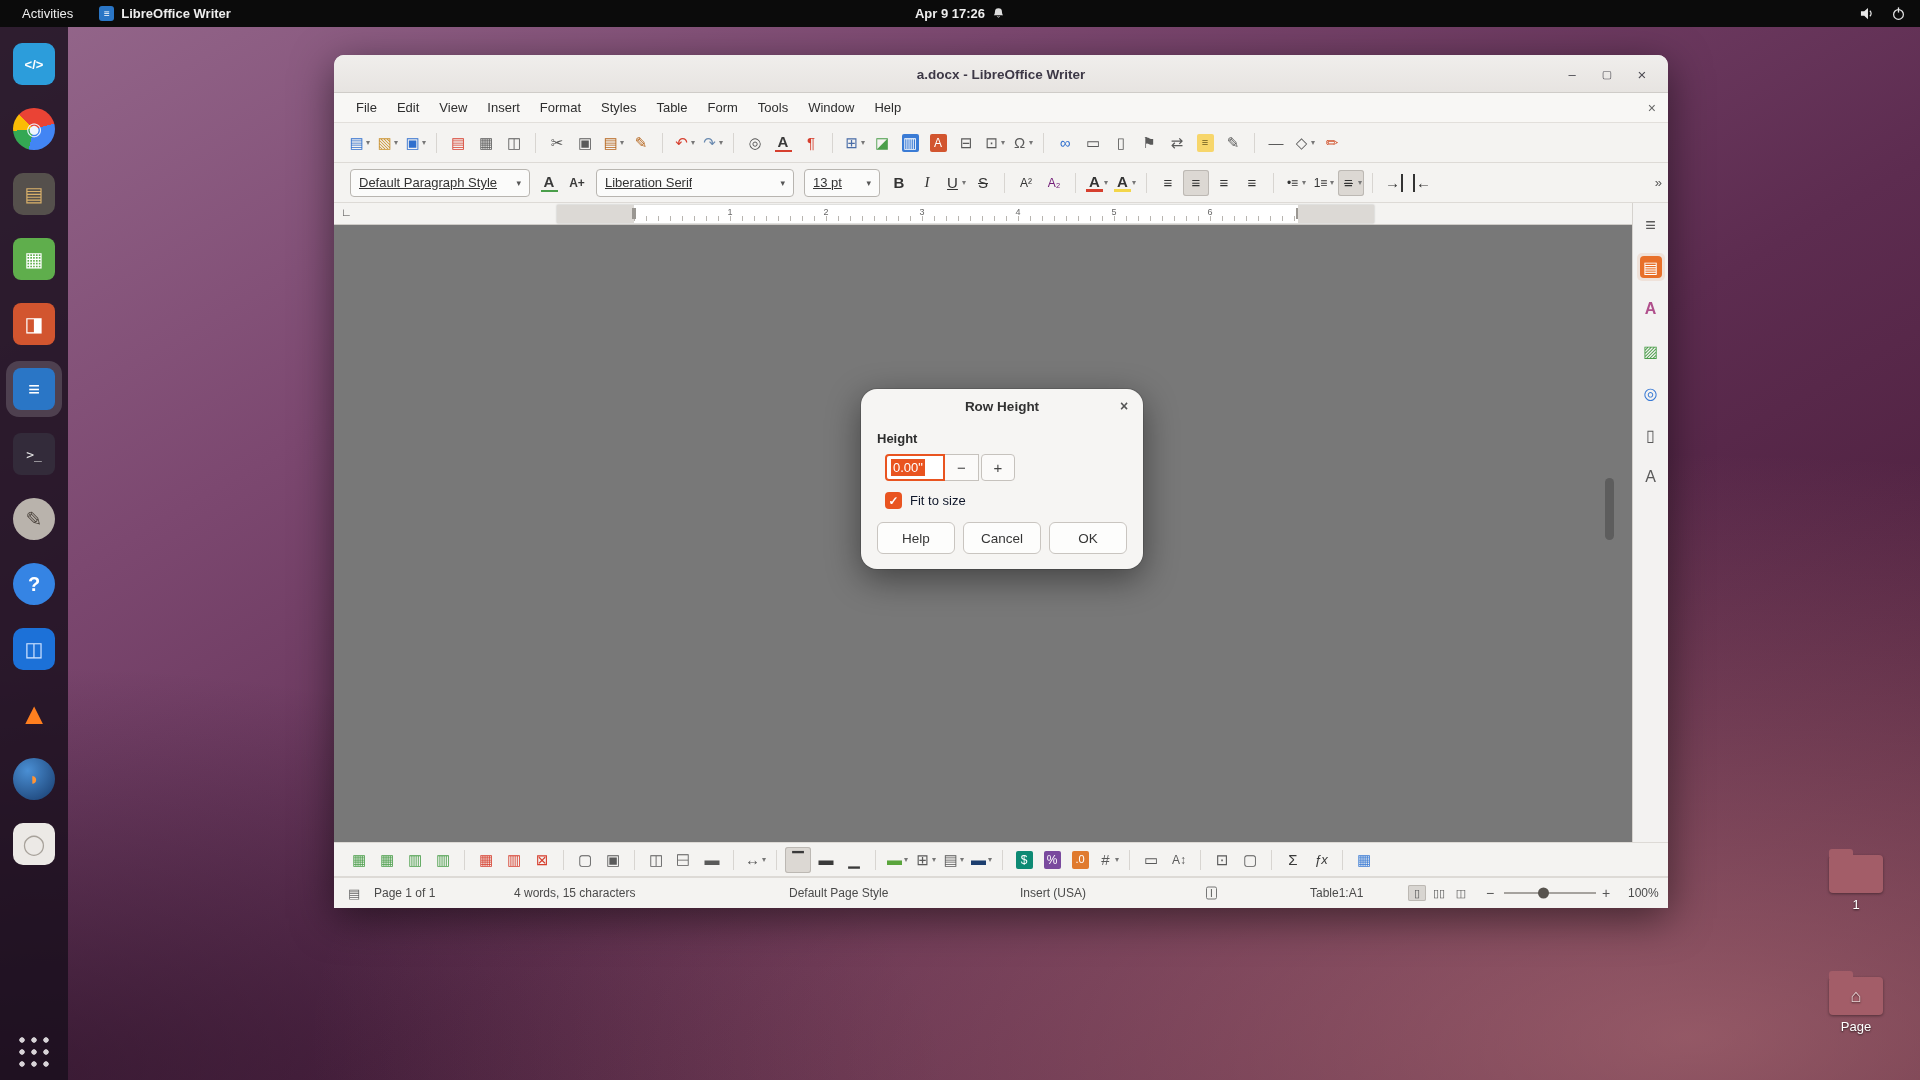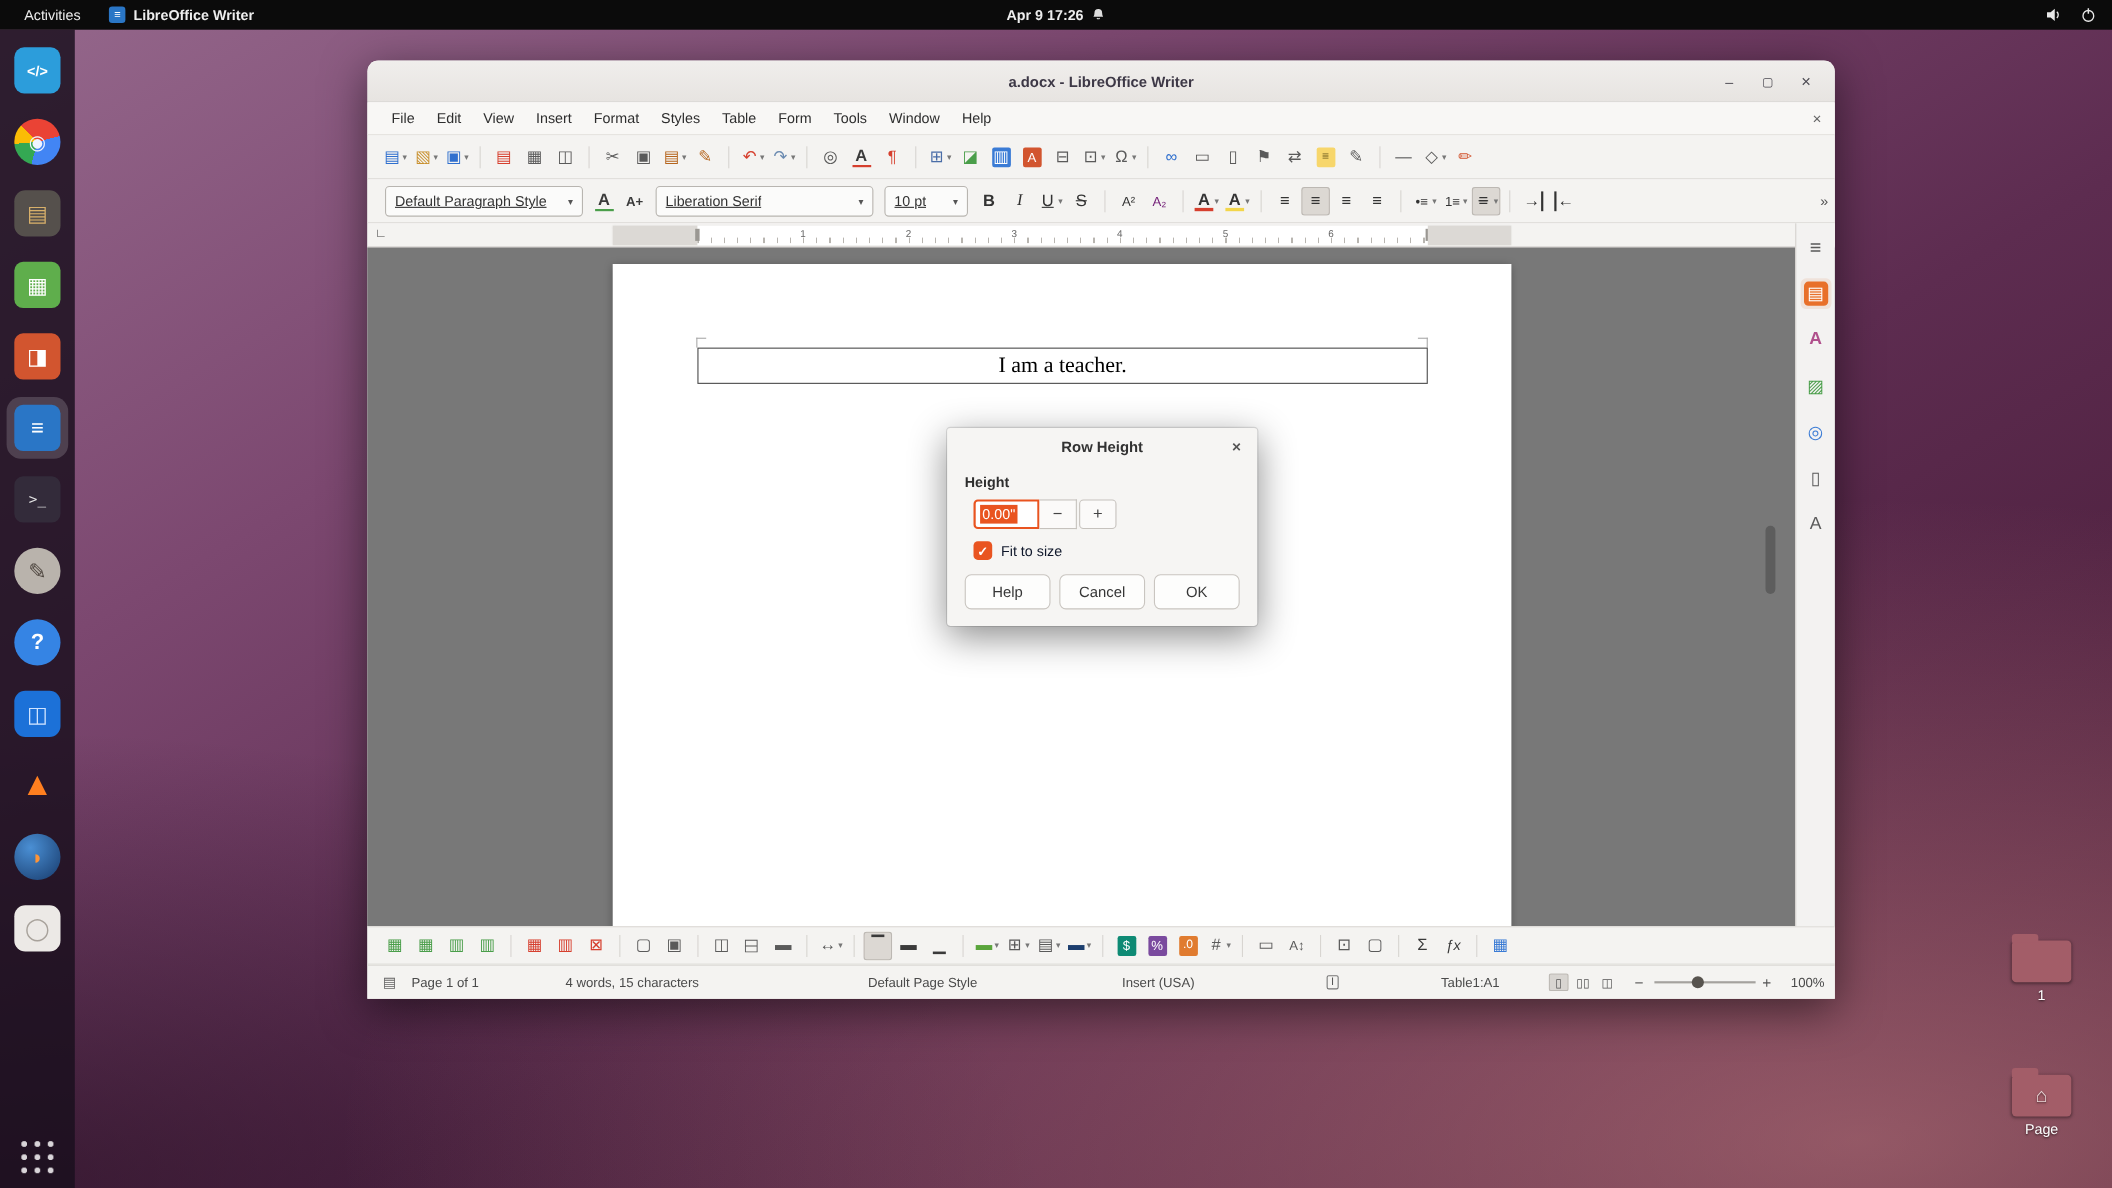--- a/index.html
+++ b/index.html
@@ -105,21 +105,21 @@
   .sb-imode{left:872px;border:1px solid #777;padding:0 3px;font-size:10px;border-radius:2px;color:#555;}
   .sb-cell{left:976px;}
   .sb-views{left:1074px;display:flex;gap:4px;}
   .vi{width:18px;height:16px;display:flex;align-items:center;justify-content:center;font-size:11px;color:#555;border-radius:2px;}
   .vi.active{background:#d8d5d1;box-shadow:inset 0 0 0 1px #bcb8b3;}
   .sb-zo{left:1152px;font-size:14px;color:#555;} .sb-zi{left:1268px;font-size:14px;color:#555;}
   .sb-track{left:1170px;width:92px;height:2px;background:#a5a29e;top:50%;}
   .sb-thumb{left:1204px;width:11px;height:11px;background:#57534e;border-radius:50%;}
   .sb-pct{left:1294px;}
   
-  .dialog{position:absolute;left:527px;top:334px;width:282px;height:180px;background:#f6f5f3;border-radius:3px;
+  .dialog{position:absolute;left:527px;top:334px;width:282px;height:180px;background:#f6f5f3;border-radius:16px;
     box-shadow:0 10px 34px rgba(0,0,0,.45), 0 0 0 1px rgba(0,0,0,.12);z-index:50;}
   .dlg-title{position:relative;height:34px;display:flex;align-items:center;justify-content:center;
     font-weight:bold;font-size:13.5px;color:#323232;}
   .dlg-close{position:absolute;right:10px;top:8px;width:18px;height:18px;display:flex;align-items:center;justify-content:center;
     color:#555;font-size:14px;border-radius:50%;}
   .dlg-body{padding:2px 16px 0;}
   .dlg-label{font-weight:bold;font-size:13px;color:#2e2e2e;margin:6px 0 8px;}
   .spin-row{display:flex;align-items:center;margin-left:8px;}
   .spin-entry{width:60px;height:27px;background:#fff;border:2px solid #e95420;border-radius:4px 0 0 4px;
     display:flex;align-items:center;padding:0 4px;font-size:13px;}
@@ -444,21 +444,21 @@
           </span>
 
           <span class="tbtn">
             <span class="g" style="color:#3a3a3a;font-weight:bold;font-size:12px">A+</span>
           </span>
         </span>
       <div class="combo combo-font">
         <span class="combo-text">Liberation Serif</span>
       </div>
       <div class="combo combo-size">
-        <span class="combo-text">10 pt</span>
+        <span class="combo-text">13 pt</span>
       </div>
       <span class="tbgroup">
 
           <span class="tbtn">
             <span class="g" style="font-weight:bold;color:#333">B</span>
           </span>
 
           <span class="tbtn">
             <span class="g" style="font-style:italic;font-family:'Liberation Serif',serif;color:#333">I</span>
           </span>
@@ -558,27 +558,20 @@
             <span class="ruler-num">4</span>
             <span class="ruler-num">5</span>
             <span class="ruler-num">6</span>
           </div>
         <div class="colmark l"></div>
         <div class="colmark r"></div>
       </div>
     </div>
 
     <div class="docarea">
-      <div class="page">
-        <span class="cmark tl"></span>
-        <span class="cmark tr"></span>
-        <div class="dtable">
-          <span>I am a teacher.</span>
-        </div>
-      </div>
       <div class="vscroll"></div>
     </div>
 
     <div class="side-tabs">
 
         <span class="side-tab">
           <span class="g" style="color:#5a5a5a;font-size:18px">≡</span>
         </span>
 
         <span class="side-tab" data-active="1">

